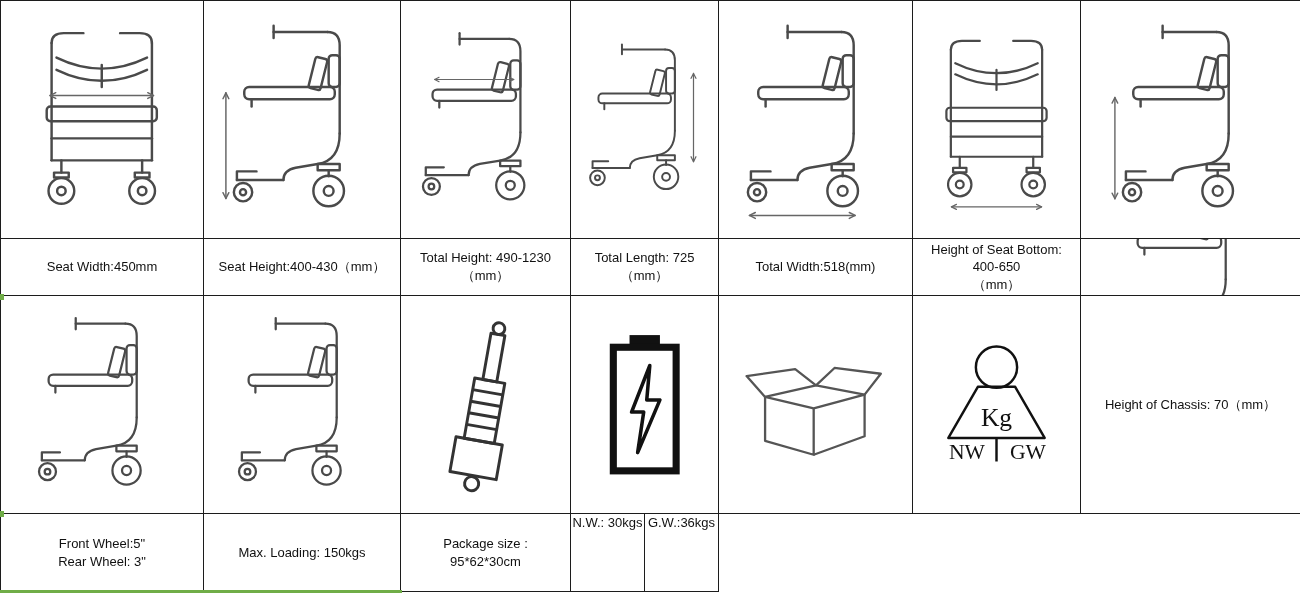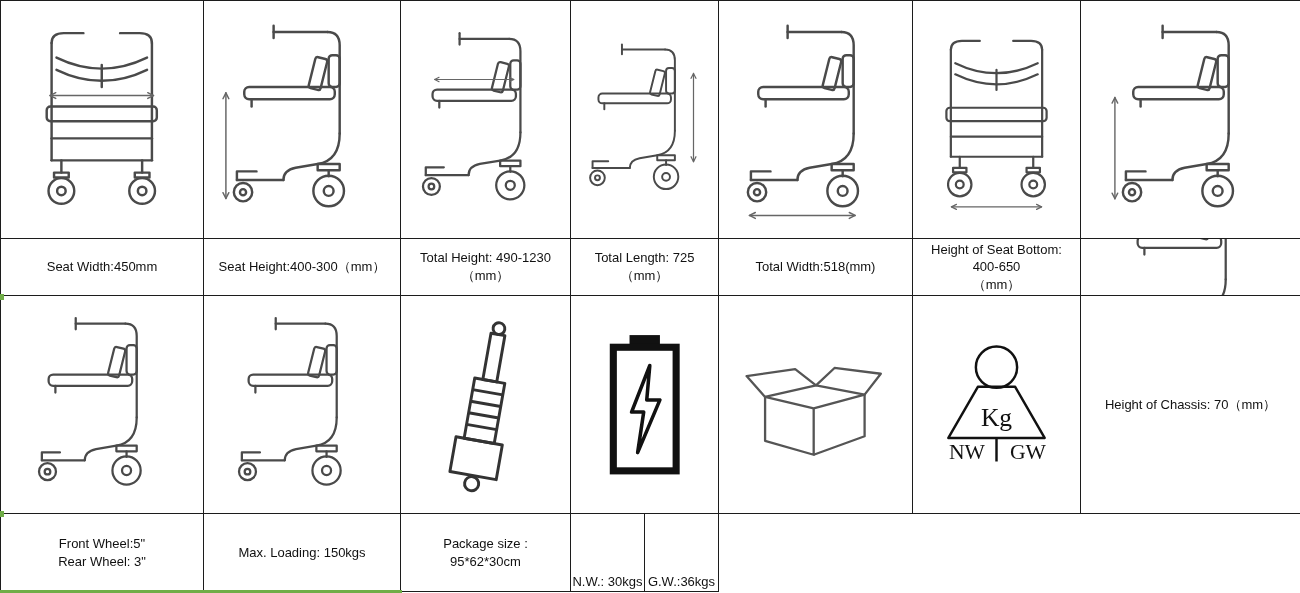--- a/index.html
+++ b/index.html
@@ -33,21 +33,21 @@
   }
   .cap{
     font-size:13px;
     line-height:1.35;
     text-align:center;
     padding:2px 4px;
   }
   .cap span{white-space:pre-line;}
   .split{padding:0;align-items:stretch;}
   .split .half{
-    flex:1;display:flex;align-items:flex-end;justify-content:center;
+    flex:1;display:flex;align-items:flex-start;justify-content:center;
     font-size:13px;
   }
   .split .half.left{border-right:1.5px solid #1c1c1c;}
   .defs{position:absolute;width:0;height:0;overflow:hidden;}
   .chair-lg{height:208px;}
   .chair-sm{height:192px;}
   .actuator-svg{height:188px;}
   .battery-svg{height:152px;}
   .box-svg{width:162px;height:128px;}
   .weight-svg{height:158px;}
@@ -196,21 +196,21 @@
       <svg class="chair-lg" viewBox="0 0 150 170">
         <use href="#chair-side"></use>
         <use href="#dim-v" x="8" y="62" width="10" height="92"></use>
       </svg>
     </div>
 
     <div class="cell cap">
       <span>Seat Width:450mm</span>
     </div>
     <div class="cell cap">
-      <span>Seat Height:400-300（mm）</span>
+      <span>Seat Height:400-430（mm）</span>
     </div>
     <div class="cell cap">
       <span>Total Height: 490-1230
 （mm）</span>
     </div>
     <div class="cell cap">
       <span>Total Length: 725
 （mm）</span>
     </div>
     <div class="cell cap">

